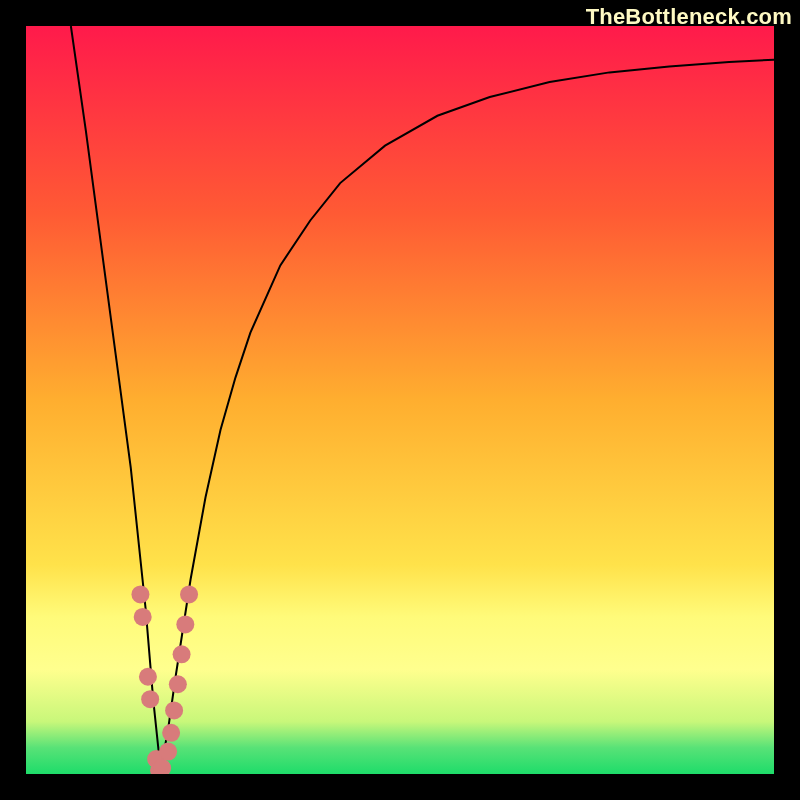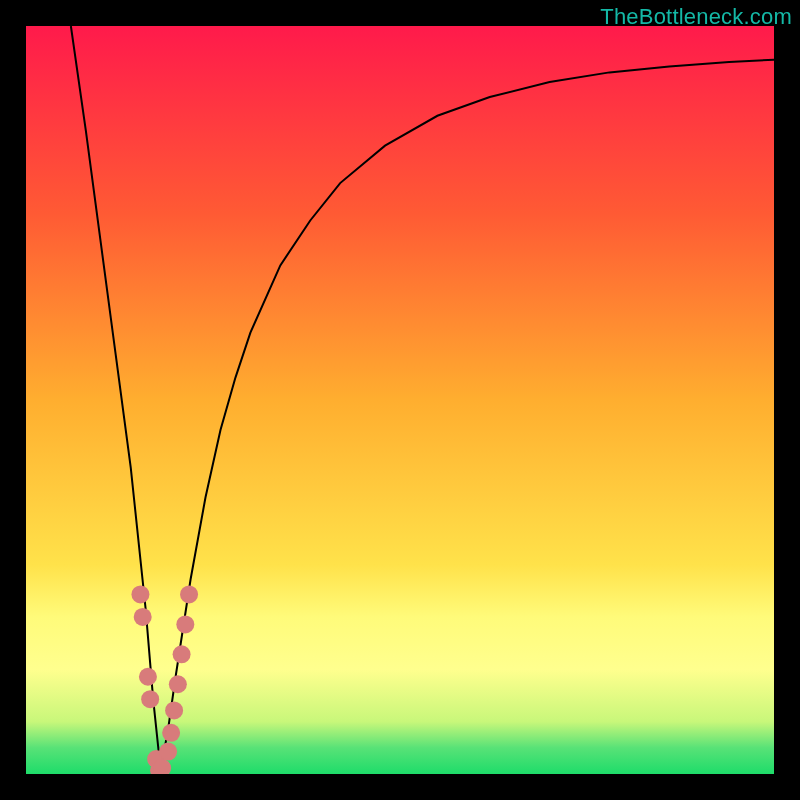--- a/index.html
+++ b/index.html
@@ -25,22 +25,22 @@
     width: 748px;
     height: 748px;
     display: block;
   }
   .watermark {
     position: absolute;
     top: 4px;
     right: 8px;
     font-family: Arial, Helvetica, sans-serif;
     font-size: 22px;
-    font-weight: 400;
-    color: #14b8a6;
+    font-weight: 700;
+    color: #fef9c3;
     letter-spacing: 0.2px;
     user-select: none;
   }
 </style>
 </head>
 <body>
 
 <div class="frame">
   <svg class="plot" viewBox="0 0 748 748" preserveAspectRatio="none">
     <defs>

